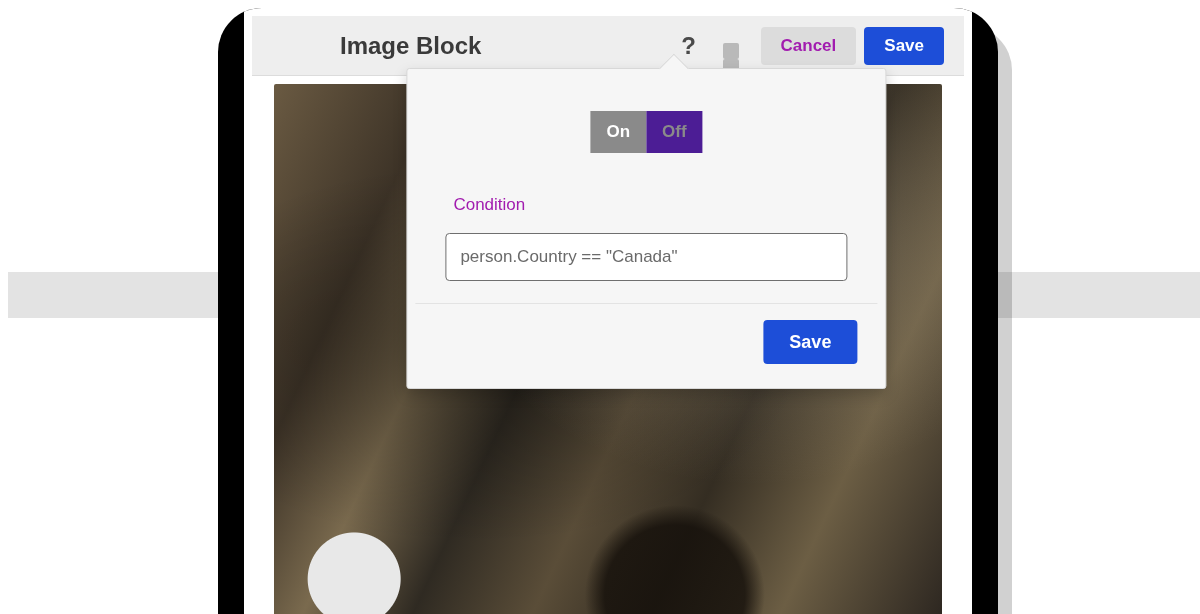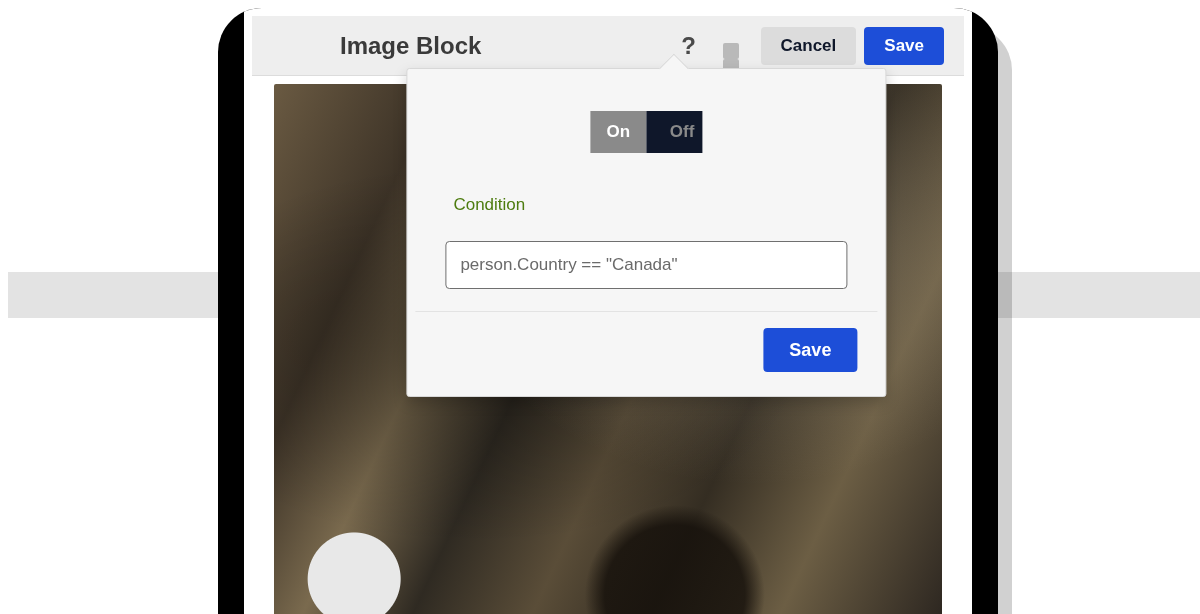--- a/index.html
+++ b/index.html
@@ -73,21 +73,21 @@
   }
   .btn {
     height: 38px;
     padding: 0 20px;
     border-radius: 4px;
     font-size: 17px;
     font-weight: 600;
     border: none;
     cursor: pointer;
   }
-  .btn-cancel { background: #dcdcdc; color: #0f172a; }
+  .btn-cancel { background: #dcdcdc; color: #a21caf; }
   .btn-primary { background: #1d4ed8; color: #fff; }
   
   .content {
     position: absolute;
     left: 0; right: 0; top: 60px; bottom: 0;
     padding: 16px 30px 0 30px;
   }
   .image-placeholder {
     width: 100%;
     height: 100%;
@@ -143,31 +143,31 @@
   }
   .toggle button {
     flex: 1;
     height: 42px;
     border: none;
     font-size: 17px;
     font-weight: 600;
     cursor: pointer;
   }
   .toggle .on  { background: #8a8a8a; color: #fff; }
-  .toggle .off { background: #0f172a; color: #8a8a8a; text-align: right; }
+  .toggle .off { background: #4c1d95; color: #8a8a8a; }
   .desc {
     color: #8a8a8a;
     font-size: 16.5px;
     line-height: 1.55;
     margin-bottom: 22px;
   }
   .field-label {
-    color: #4d7c0f;
-    font-size: 17px;
-    margin-bottom: 18px;
+    color: #a21caf;
+    font-size: 17px;
+    margin-bottom: 10px;
   }
   .cond-input {
     width: 100%;
     height: 48px;
     padding: 0 14px;
     font-size: 17px;
     color: #6a6a6a;
     background: #fff;
     border: 1.5px solid #6f6f6f;
     border-radius: 4px;

